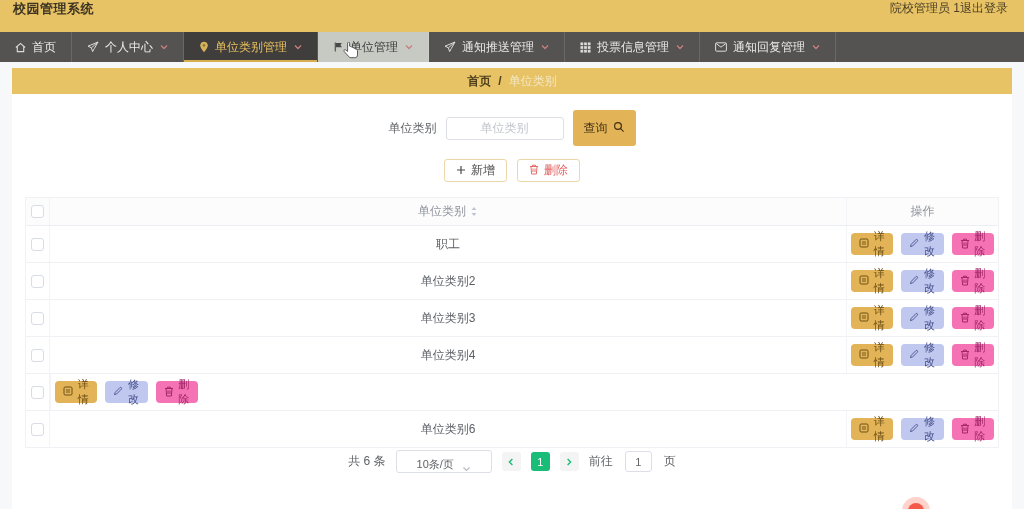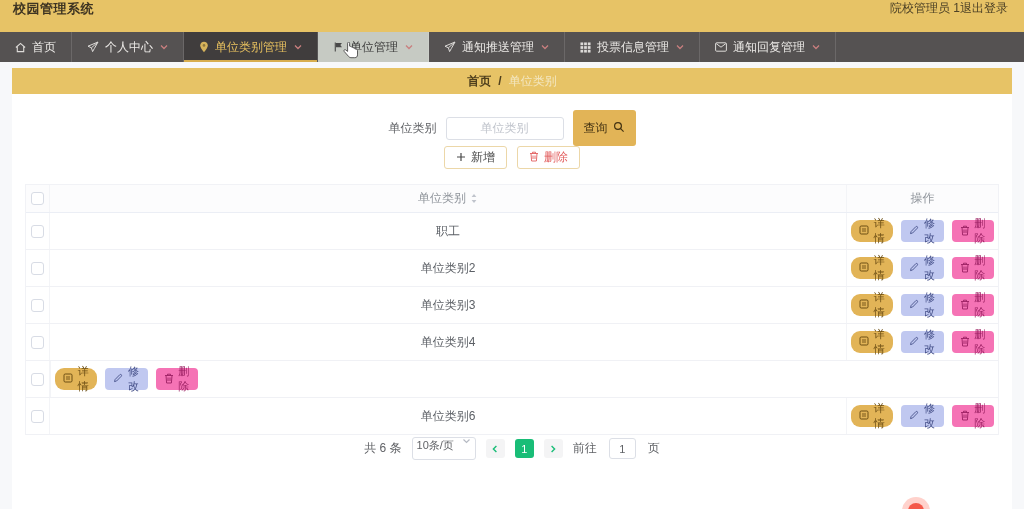--- a/index.html
+++ b/index.html
@@ -46,21 +46,21 @@
   .search-input {
     width:118px; height:23px; border:1px solid #dcdfe6; border-radius:3px;
     text-align:center; font-size:12px; color:#606266; outline:none; background:#fff;
   }
   .search-input::placeholder { color:#c0c4cc; }
   .btn-query {
     height:36px; padding:0 11px; background:var(--detail-bg,#e2b457); border:none;
     border-radius:3px; font-size:12px; color:#433212; display:flex; align-items:center;
     gap:5px; cursor:pointer;
   }
-  .toolbar-row { display:flex; justify-content:center; gap:10px; }
+  .toolbar-row { display:flex; justify-content:center; gap:10px; margin-top:13px; }
   .btn-outline {
     height:23px; padding:0 11px; background:#fff; border:1px solid #ecd7a8;
     border-radius:3px; font-size:12px; color:#4a4a4a; display:flex; align-items:center;
     gap:5px; cursor:pointer;
   }
   .btn-outline.danger { color:var(--danger,#e25d5d); }
   
   .table { margin:15px 13px 0; border:1px solid #f1f2f6; border-bottom:none; }
   .thead {
     display:flex; height:28px; background:#fcfcfd;
@@ -81,31 +81,31 @@
   }
   .checkbox {
     width:13px; height:13px; border:1px solid #d8dce5; border-radius:3px;
     background:#fff; display:inline-block; cursor:pointer;
   }
   .sort { display:flex; align-items:center; cursor:pointer; }
   .row-btn {
     height:22px; padding:0 8px; border:none; border-radius:4px; font-size:11px;
     display:inline-flex; align-items:center; gap:4px; margin:0 4px; cursor:pointer;
   }
-  .row-btn.detail { background:var(--detail-bg,#e2b457); color:#6d4f15;border-radius:9px; }
+  .row-btn.detail { background:var(--detail-bg,#e2b457); color:#6d4f15; }
   .row-btn.edit   { background:var(--edit-bg,#c0c8f0);  color:#46518a; }
   .row-btn.delete { background:var(--delete-bg,#f573b5); color:#9c2063; }
   
   .pagination {
     display:flex; align-items:center; justify-content:center; gap:10px;
     margin-top:2px; font-size:12px; color:#606266;
   }
   .pg-size {
-    border:1px solid #dcdfe6; border-radius:3px; height:23px; padding:0 4px;
-    display:flex; align-items:flex-start; gap:8px; font-size:11px; color:#606266;
+    border:1px solid #dcdfe6; border-radius:3px; height:23px; padding:0 20px;
+    display:flex; align-items:flex-end; gap:8px; font-size:11px; color:#606266;
     cursor:pointer; background:#fff;
   }
   .pg-size .ic { color:#b6bac3; display:flex; }
   .pg-btn {
     width:19px; height:19px; background:#f4f4f5; border-radius:3px;
     display:flex; align-items:center; justify-content:center;
     color:var(--green,#19bd77); cursor:pointer;
   }
   .pg-page {
     width:19px; height:19px; background:var(--green,#19bd77); color:#fff;

